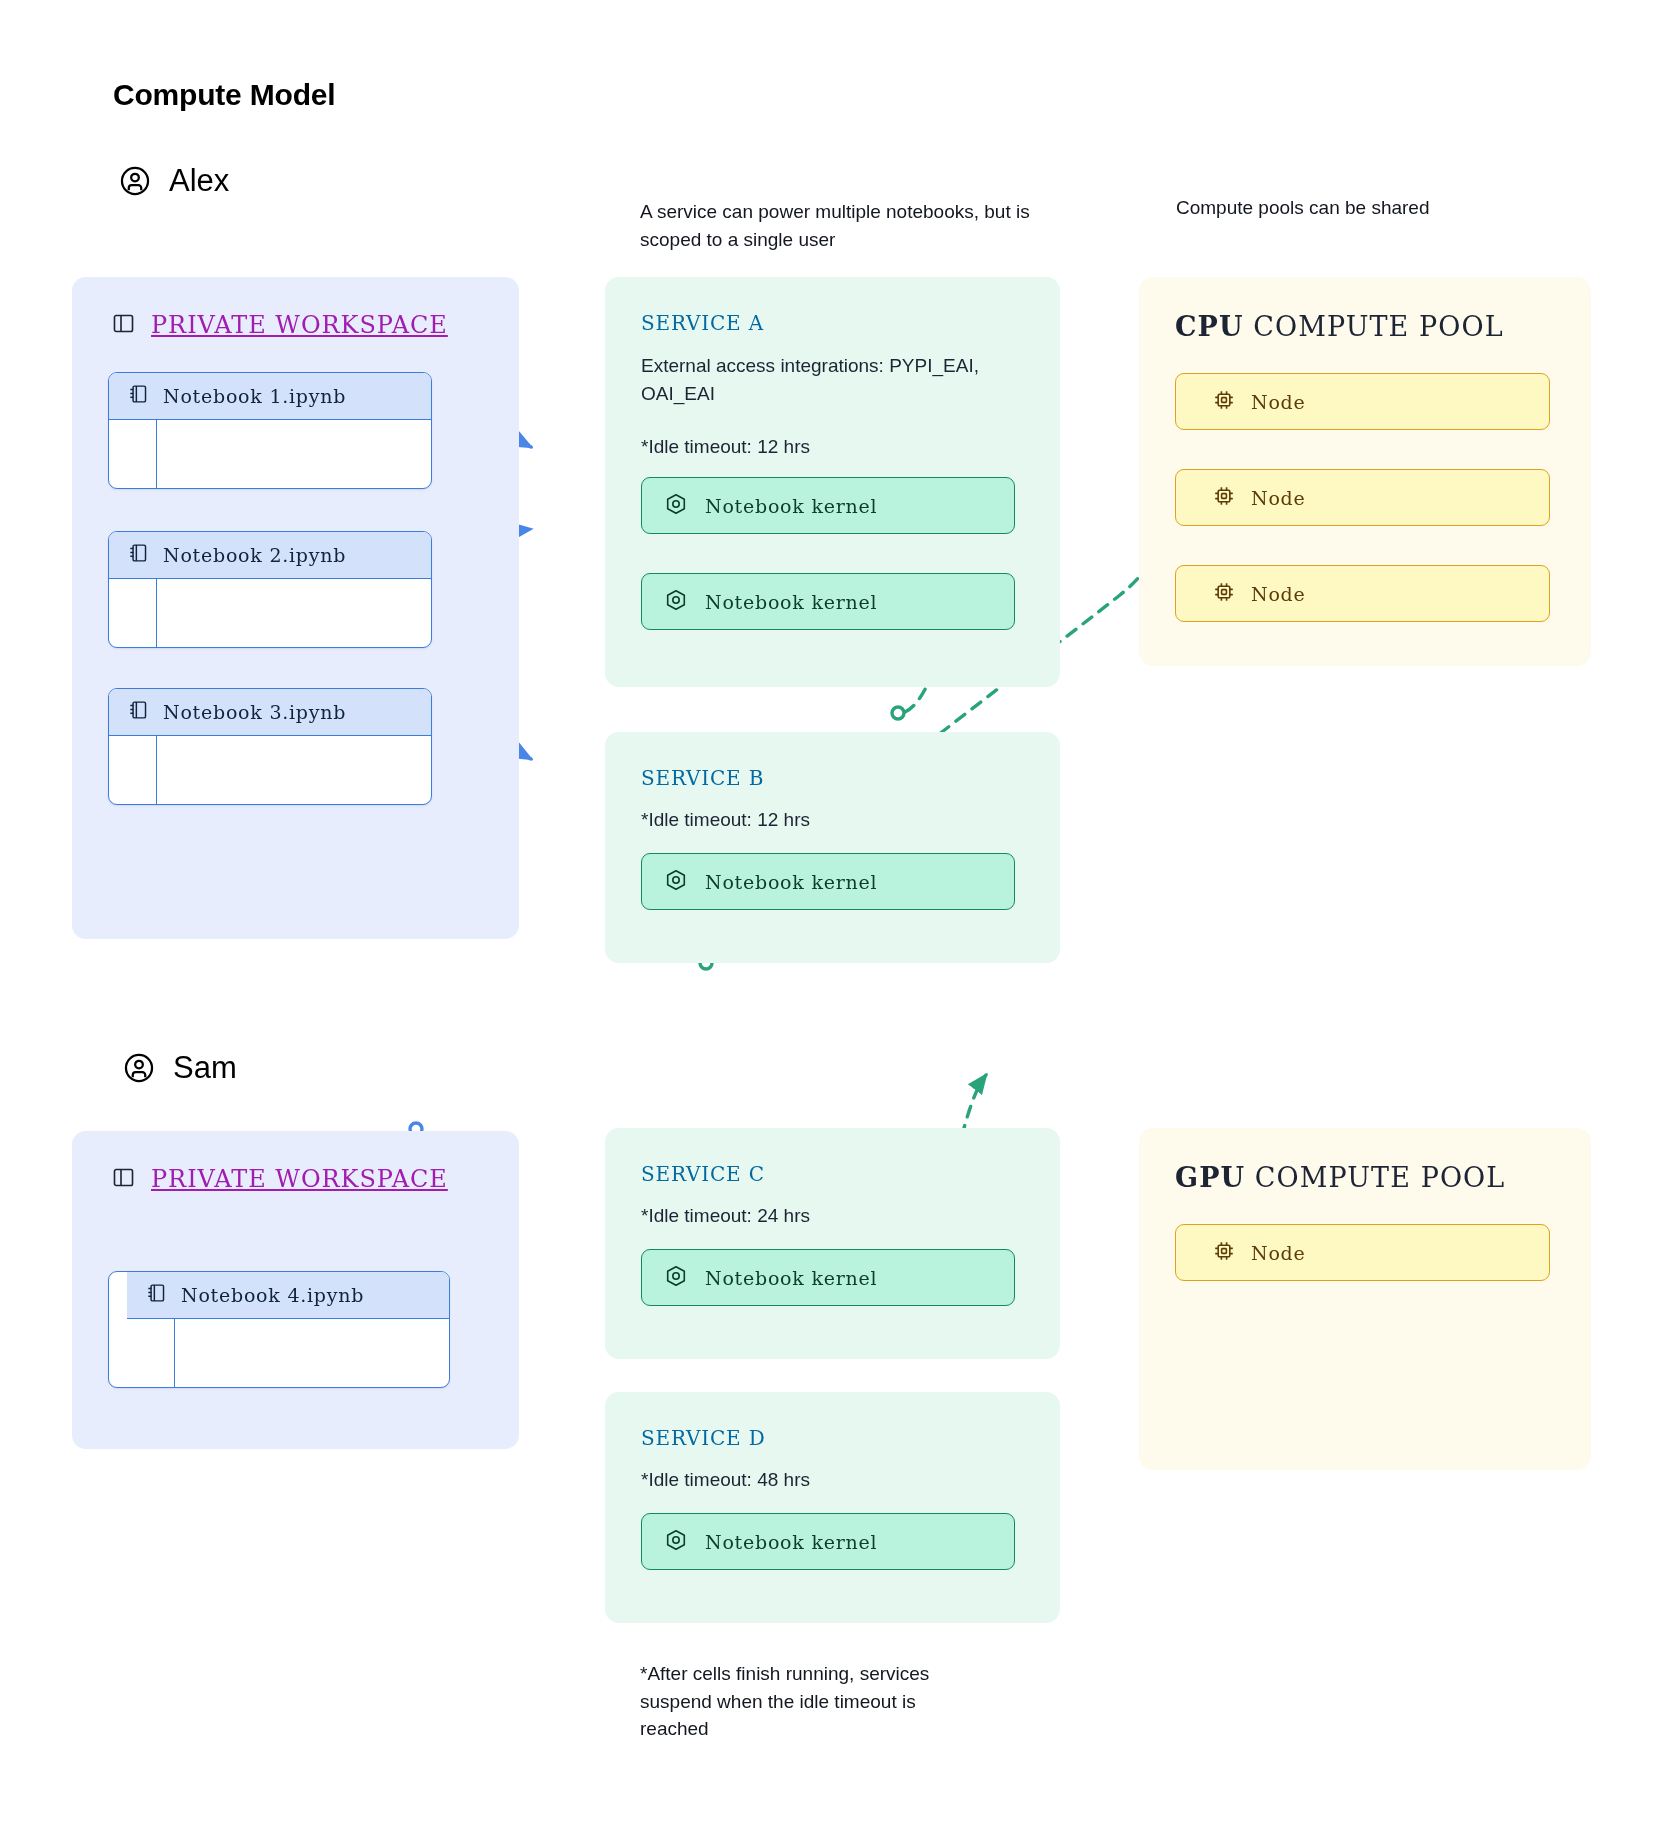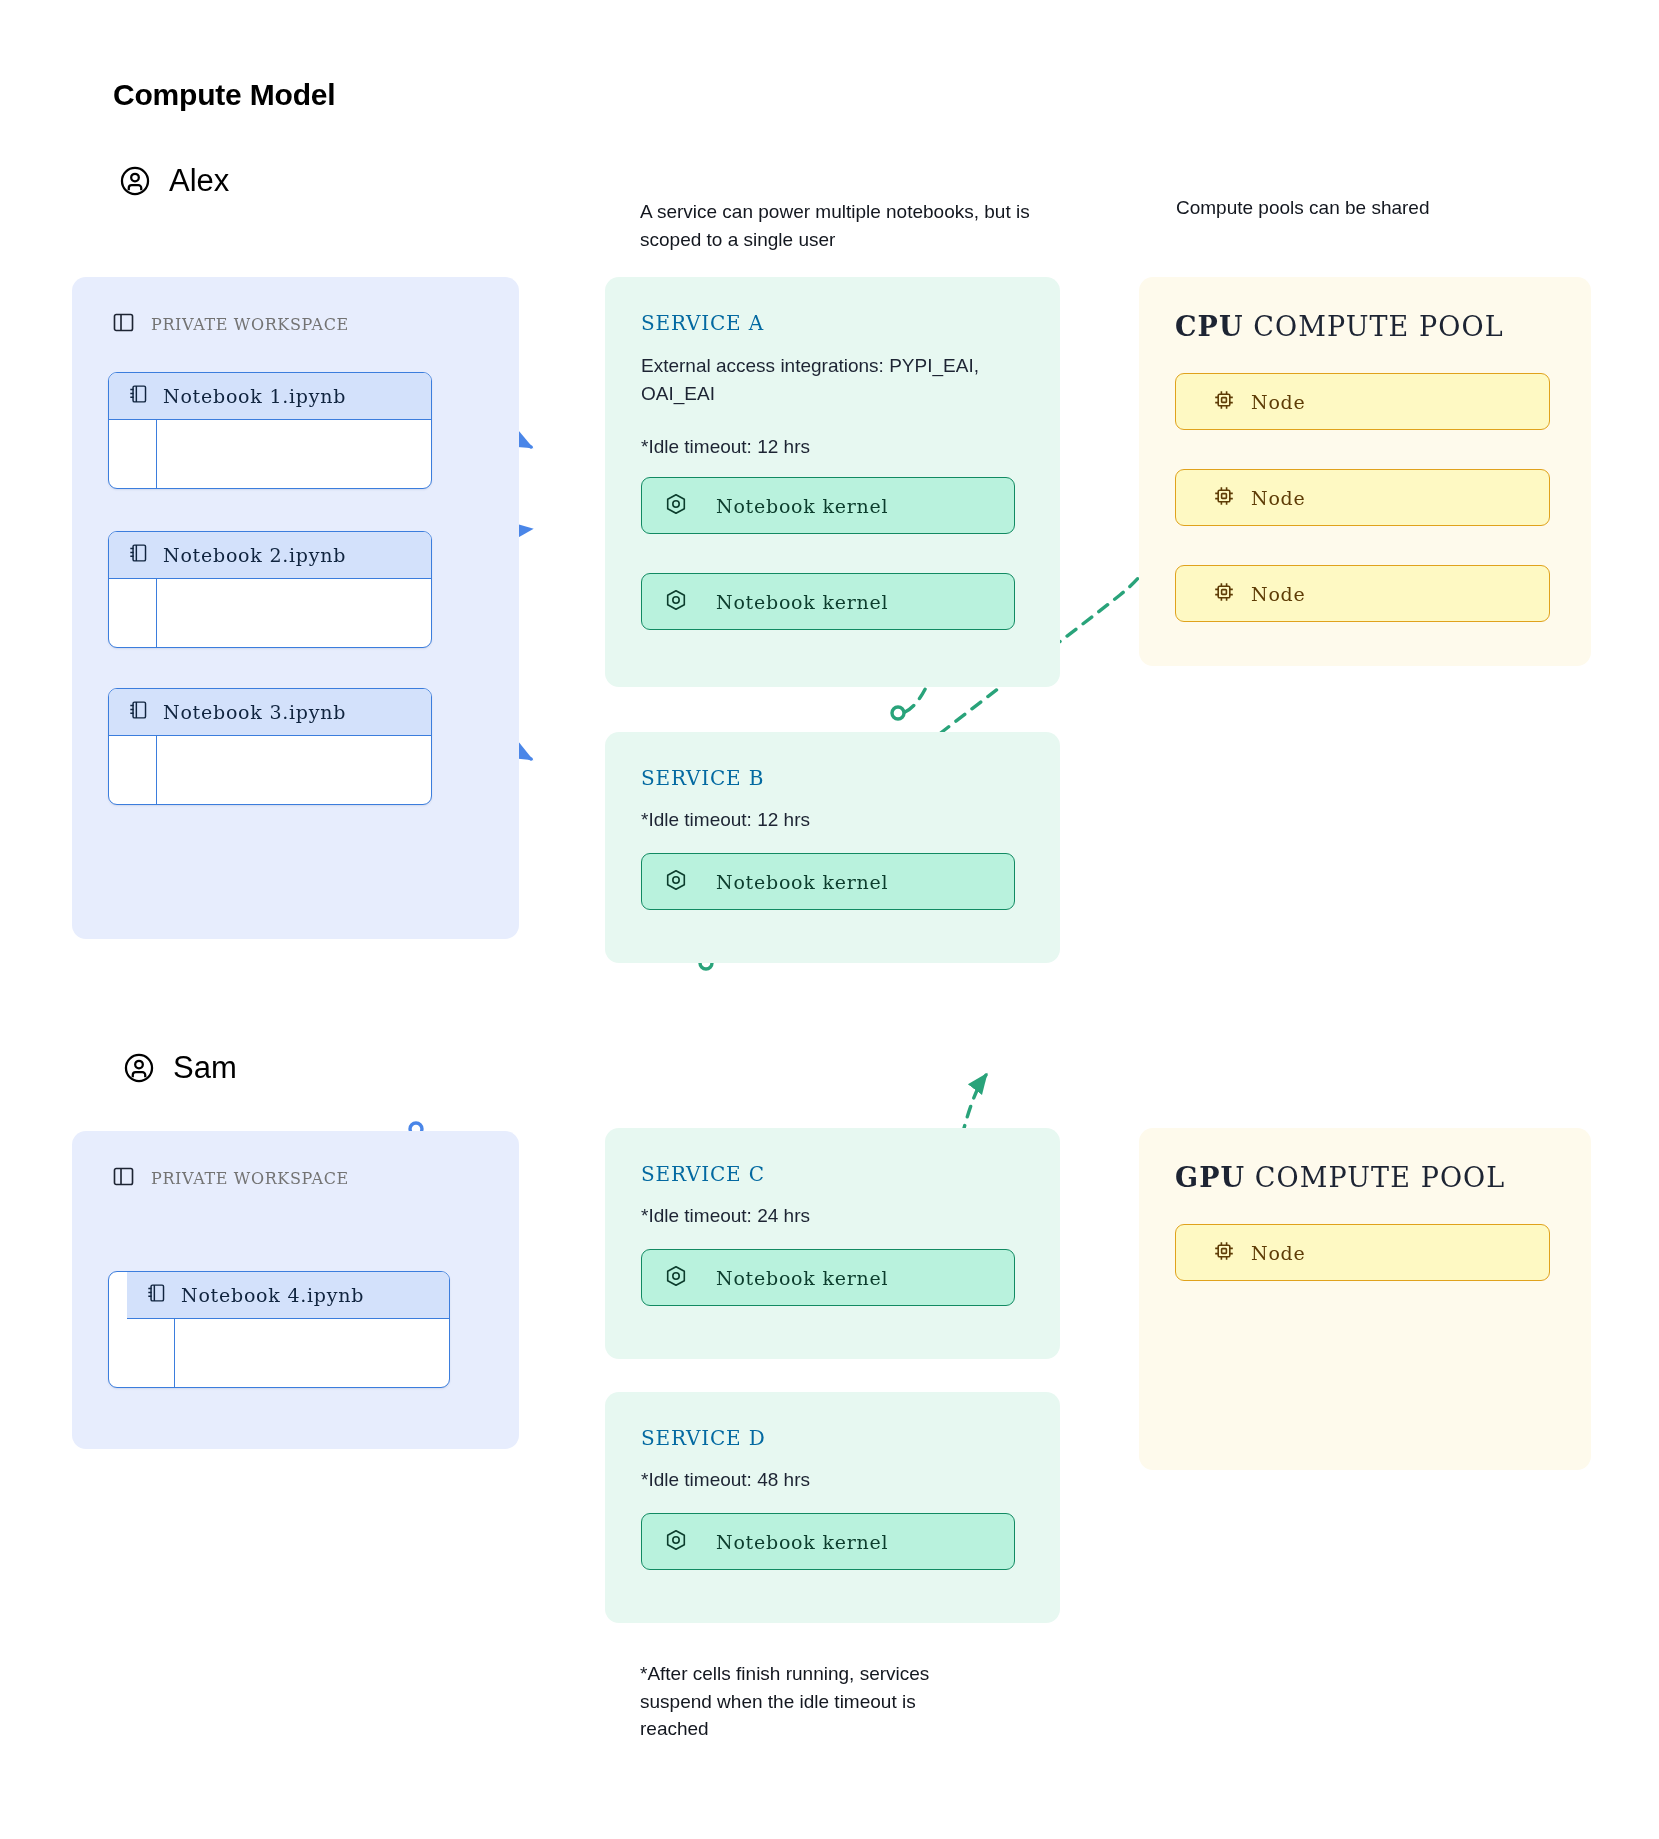--- a/index.html
+++ b/index.html
@@ -24,21 +24,21 @@
   .person svg{display:block;}
 
   
   .workspace{
     position:absolute;background:#e7edfd;border-radius:14px;
   }
   .ws-head{
     display:flex;align-items:center;gap:16px;
     padding:34px 0 0 40px;
   }
-  .ws-head .label{font-size:16px;color:#737373;}
+  .ws-head .label{font-size:24px;color:#a21caf;text-decoration:underline;}
   .ws-sub{
     padding:12px 0 0 60px;font-size:19px;color:#1d2433;
   }
   .ws-sub b{font-weight:bold;}
 
   
   .nb{
     position:absolute;width:322px;
     border:1.6px solid #3b7ddd;border-radius:9px;background:#fff;
     box-shadow:0 1px 2px rgba(20,40,90,.10);overflow:hidden;
@@ -58,21 +58,21 @@
   }
   .svc-title{
     position:absolute;left:36px;top:34px;font-size:20px;color:#0369a1;
   }
   .svc-note{
     position:absolute;left:36px;font-size:19px;color:#1d2433;line-height:1.45;
   }
   .kernel{
     position:absolute;height:57px;width:374px;
     background:#b9f2dd;border:1.5px solid #118a62;border-radius:9px;
-    display:flex;align-items:center;gap:28px;padding-left:22px;
+    display:flex;align-items:center;gap:17px;padding-left:22px;
     box-sizing:border-box;
   }
   .kernel .k{font-size:19px;color:#0c3d2d;}
 
   
   .pool{
     position:absolute;background:#fefaec;border-radius:14px;
   }
   .pool-title{
     position:absolute;left:36px;top:34px;font-size:27px;color:#1d2433;

